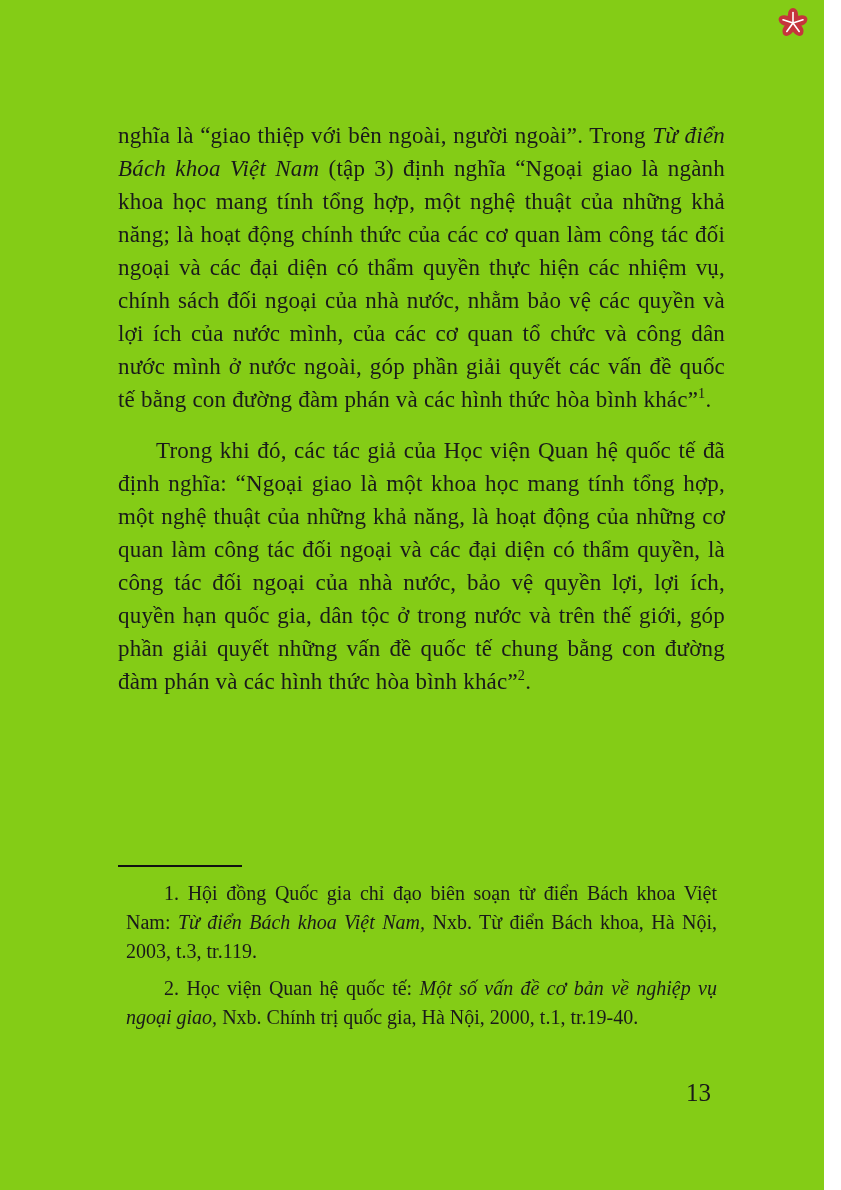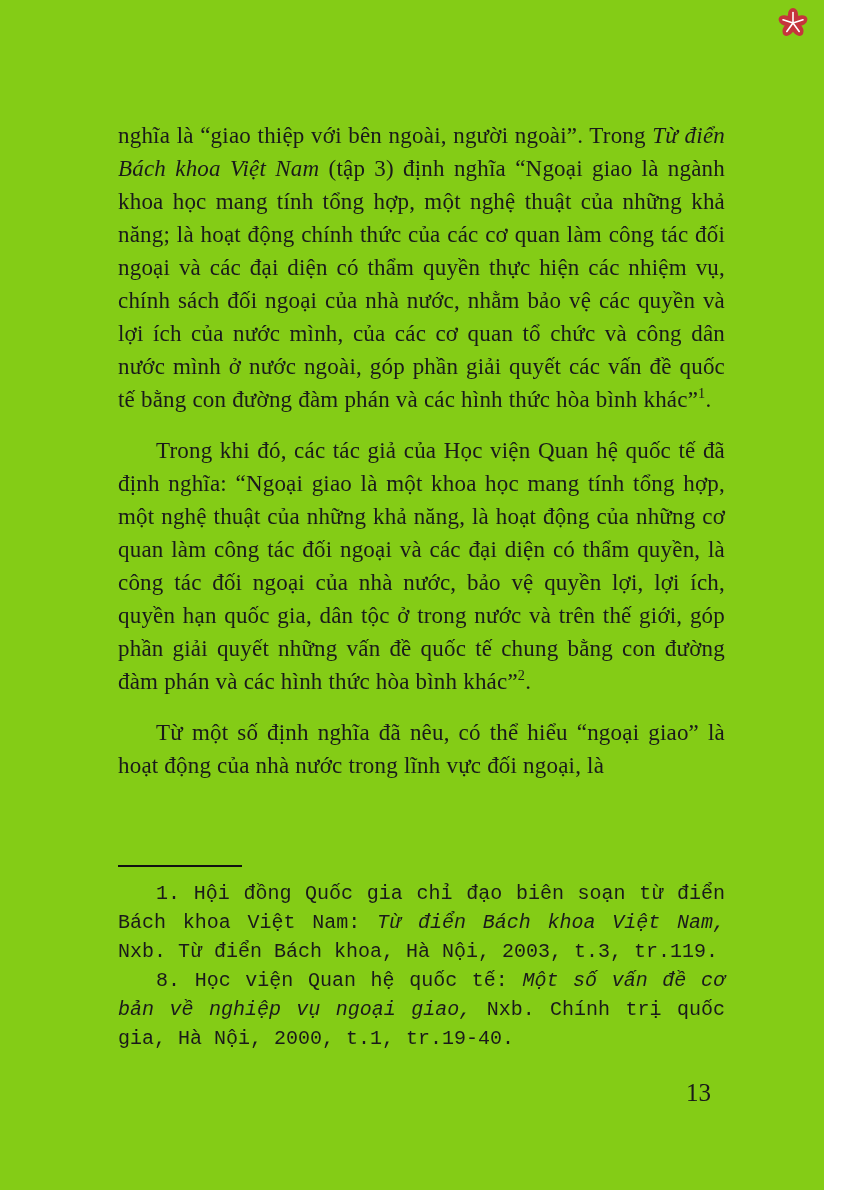--- a/index.html
+++ b/index.html
@@ -54,23 +54,22 @@
     line-height: 29px;
     text-align: justify;
   }
   .footnote-sep {
     width: 124px;
     height: 0;
     border-top: 2px solid #111111;
     margin: 10px 0 12px 0;
   }
   .footnote-block p {
-    margin: 0;
+    margin: 8px;
     text-indent: 38px;
-    font-family: Liberation Mono, monospace;
   }
   .page-number {
     position: absolute;
     left: 686px;
     top: 1078px;
     font-size: 25px;
     line-height: 30px;
   }
 </style>
 </head>
@@ -91,24 +90,23 @@
       <line x1="16" y1="16" x2="16" y2="5.5" transform="rotate(72 16 16)"></line>
       <line x1="16" y1="16" x2="16" y2="5.5" transform="rotate(144 16 16)"></line>
       <line x1="16" y1="16" x2="16" y2="5.5" transform="rotate(216 16 16)"></line>
       <line x1="16" y1="16" x2="16" y2="5.5" transform="rotate(288 16 16)"></line>
     </g>
   </svg>
 
   <div class="body-text">
     <p><span>nghĩa là “giao thiệp với bên ngoài, người ngoài”. Trong </span><i>Từ điển Bách khoa Việt Nam</i><span> (tập 3) định nghĩa “Ngoại giao là ngành khoa học mang tính tổng hợp, một nghệ thuật của những khả năng; là hoạt động chính thức của các cơ quan làm công tác đối ngoại và các đại diện có thẩm quyền thực hiện các nhiệm vụ, chính sách đối ngoại của nhà nước, nhằm bảo vệ các quyền và lợi ích của nước mình, của các cơ quan tổ chức và công dân nước mình ở nước ngoài, góp phần giải quyết các vấn đề quốc tế bằng con đường đàm phán và các hình thức hòa bình khác”</span><sup>1</sup><span>.</span></p>
     <p class="indented"><span>Trong khi đó, các tác giả của Học viện Quan hệ quốc tế đã định nghĩa: “Ngoại giao là một khoa học mang tính tổng hợp, một nghệ thuật của những khả năng, là hoạt động của những cơ quan làm công tác đối ngoại và các đại diện có thẩm quyền, là công tác đối ngoại của nhà nước, bảo vệ quyền lợi, lợi ích, quyền hạn quốc gia, dân tộc ở trong nước và trên thế giới, góp phần giải quyết những vấn đề quốc tế chung bằng con đường đàm phán và các hình thức hòa bình khác”</span><sup>2</sup><span>.</span></p>
-    <p class="indented"><span>Từ một số định nghĩa đã nêu, có thể hiểu “ngoại giao” là hoạt động của nhà nước trong lĩnh vực đối ngoại, là</span></p>
   </div>
 
   <div class="footnote-block">
     <div class="footnote-sep"></div>
     <p><span>1. Hội đồng Quốc gia chỉ đạo biên soạn từ điển Bách khoa Việt Nam: </span><i>Từ điển Bách khoa Việt Nam,</i><span> Nxb. Từ điển Bách khoa, Hà Nội, 2003, t.3, tr.119.</span></p>
-    <p><span>8. Học viện Quan hệ quốc tế: </span><i>Một số vấn đề cơ bản về nghiệp vụ ngoại giao,</i><span> Nxb. Chính trị quốc gia, Hà Nội, 2000, t.1, tr.19-40.</span></p>
+    <p><span>2. Học viện Quan hệ quốc tế: </span><i>Một số vấn đề cơ bản về nghiệp vụ ngoại giao,</i><span> Nxb. Chính trị quốc gia, Hà Nội, 2000, t.1, tr.19-40.</span></p>
   </div>
 
   <div class="page-number">13</div>
 
 </div>
 
 </body></html>

